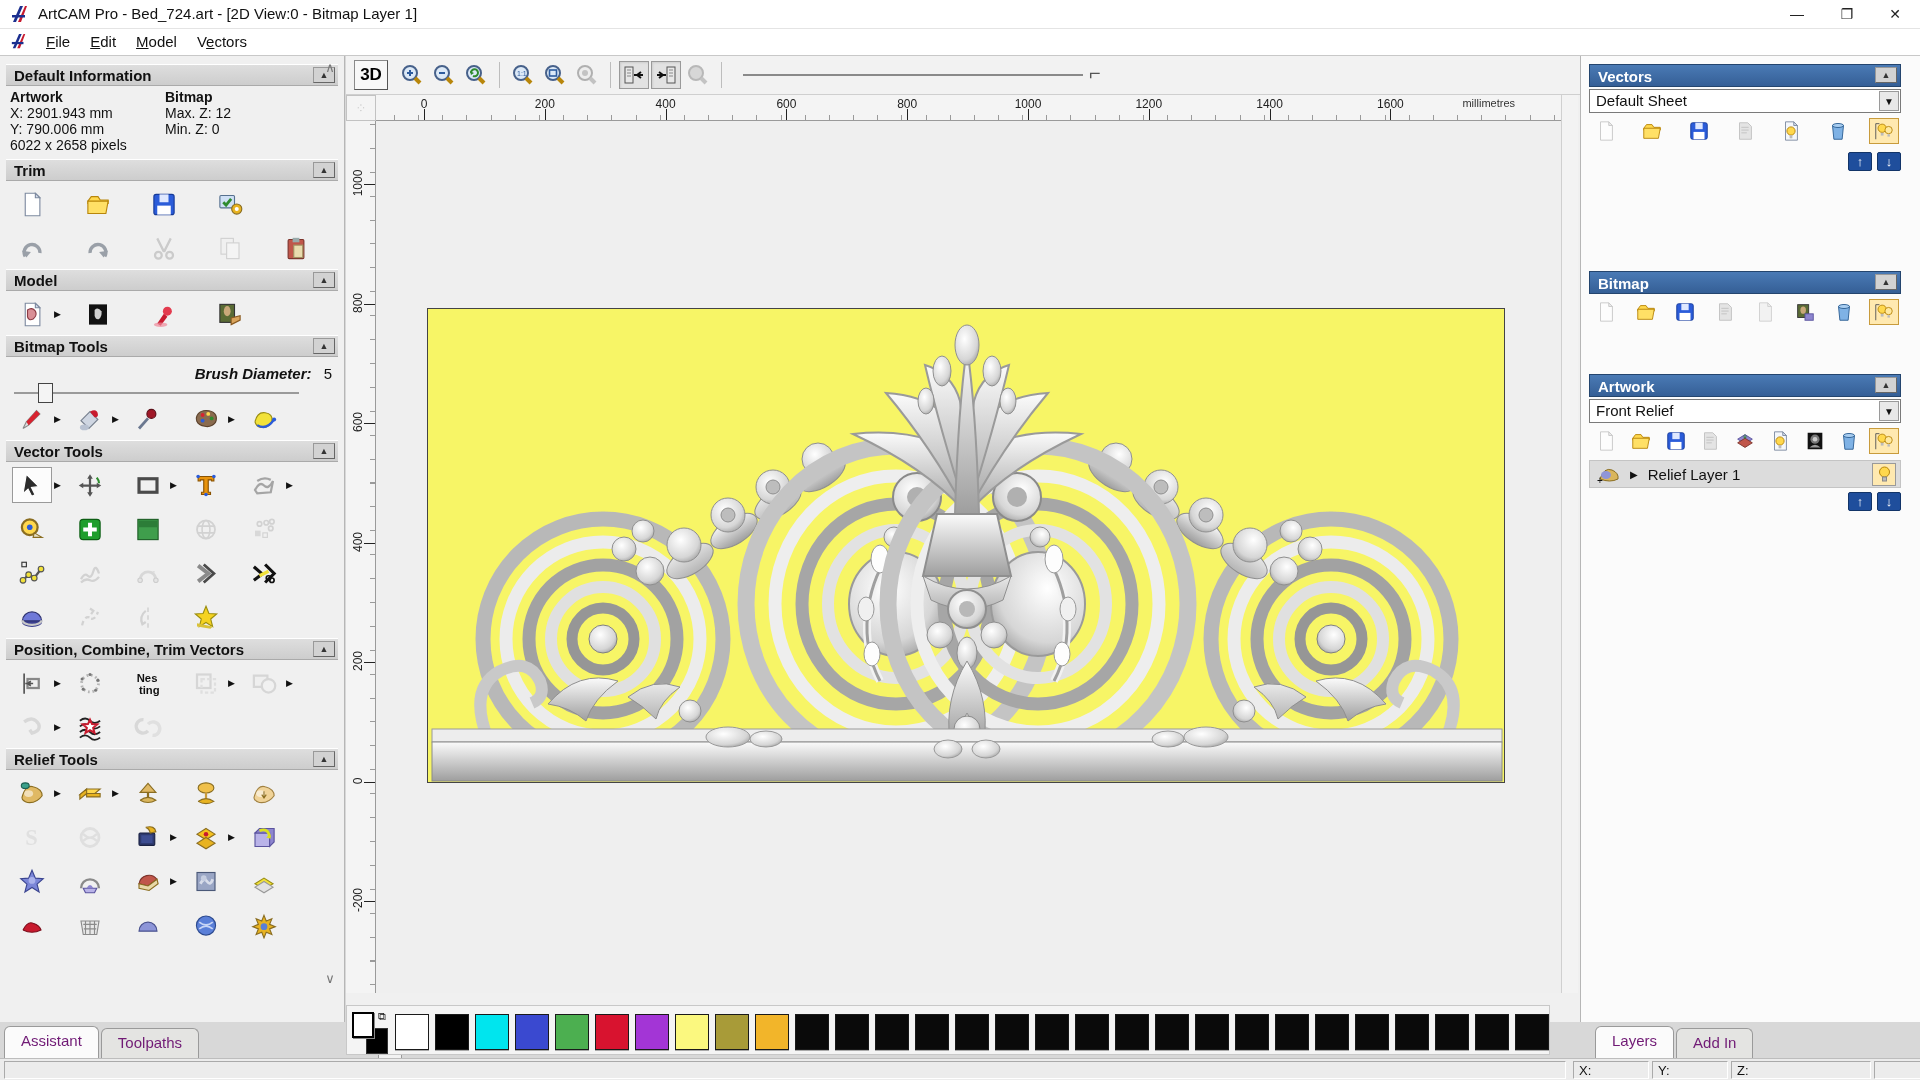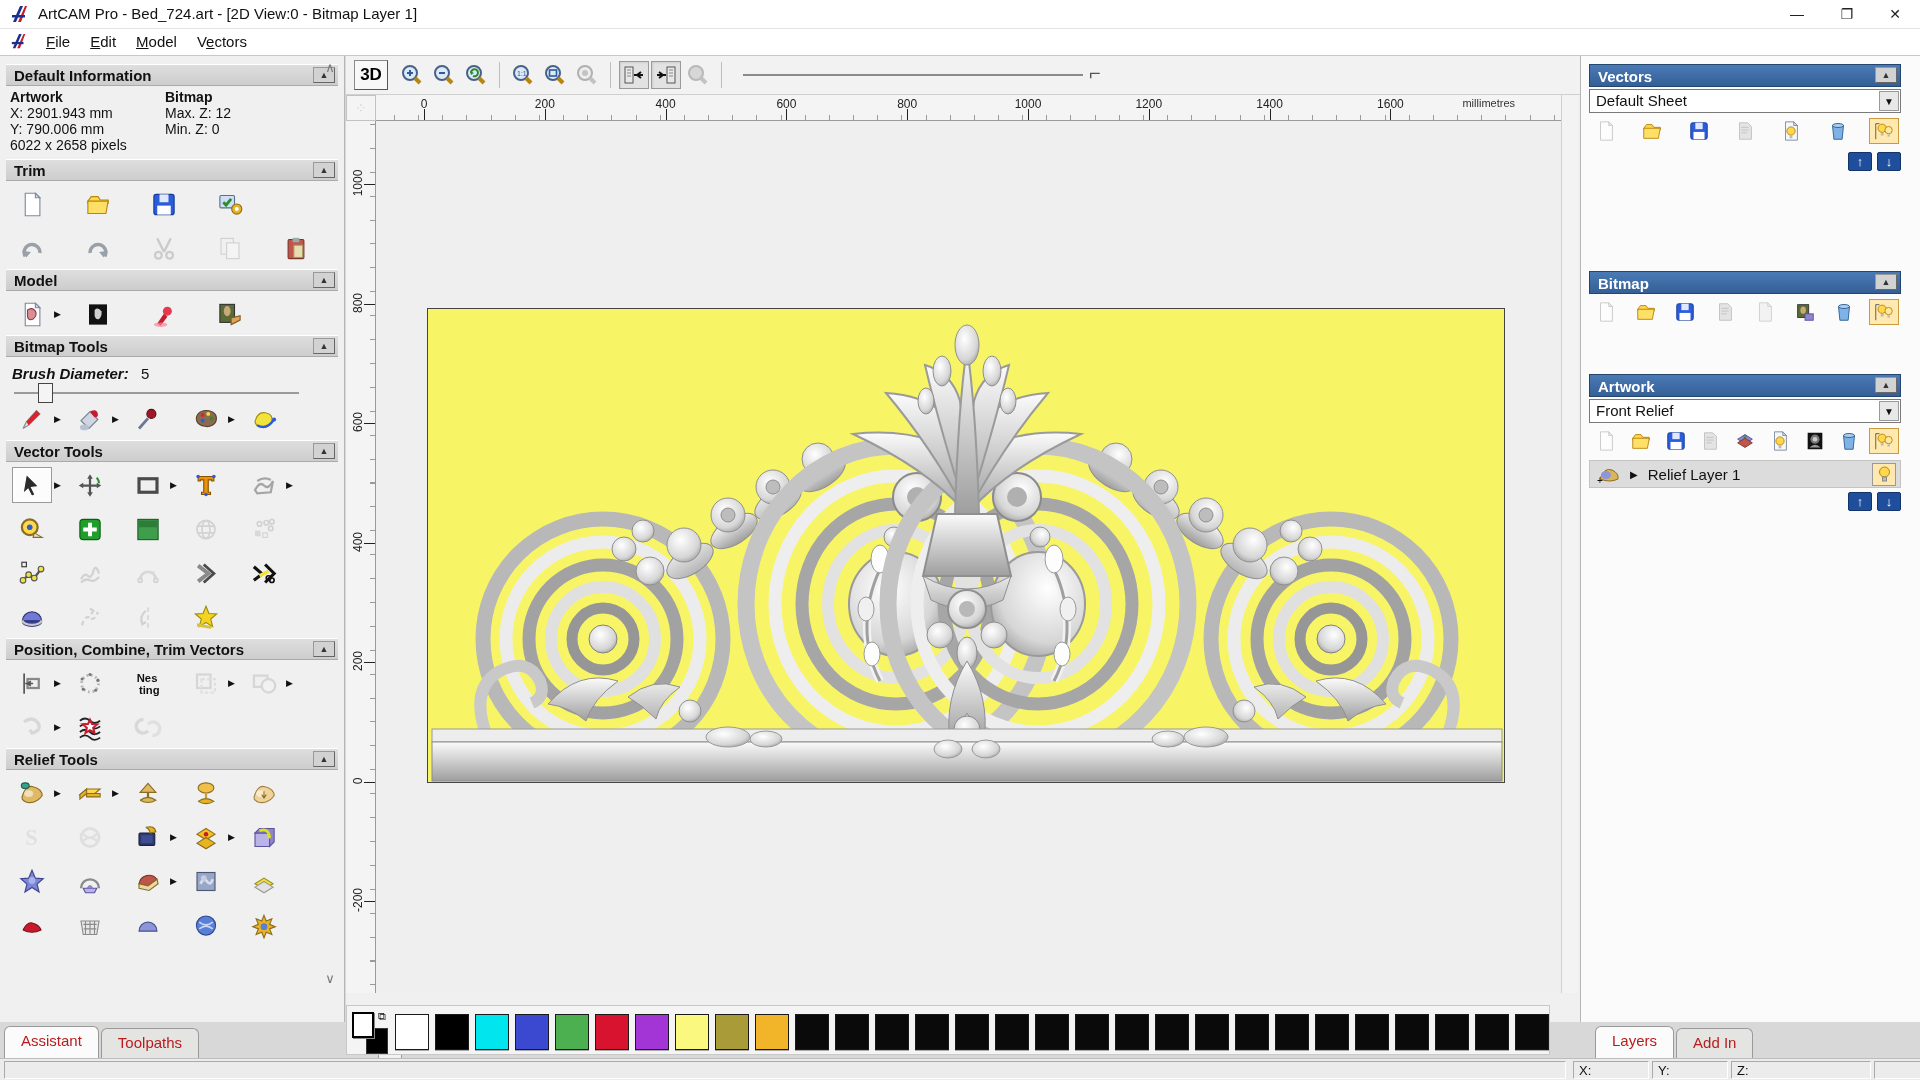--- a/index.html
+++ b/index.html
@@ -30,32 +30,32 @@
   .info-grid { font-size:14px; color:#111; padding:3px 10px 6px; }
   .info-row { display:flex; }
   .info-col1 { width:155px; }
   .iconrow { display:flex; align-items:center; padding:4px 0 2px 12px; height:44px; }
   .slot { width:58px; display:flex; align-items:center; }
   .slot-4 { width:66px; }
   .tile { width:40px; height:36px; display:flex; align-items:center; justify-content:center; }
   .tile.active { background:#fcfcfc; border:1px solid #9a9a9a; box-shadow:inset 1px 1px 2px #fff; }
   .tile.disabled svg { filter:grayscale(1) opacity(.4); }
   .flyout { font-size:9px; color:#111; margin-left:2px; }
-  .brush-row { font-size:15px; font-weight:bold; font-style:italic; color:#111; padding:8px 12px 0; }
+  .brush-row { font-size:15px; font-weight:bold; font-style:italic; color:#111; padding:8px 12px 0;text-align:right; }
   .brush-val { font-style:normal; font-weight:normal; margin-left:8px; }
   #brush-slider { position:relative; margin:10px 14px 2px; height:2px; background:#9a9a9a; width:285px; }
   #brush-thumb { position:absolute; left:24px; top:-9px; width:15px; height:20px; background:#f4f4f4;
     border:1px solid #444; }
   #lp-scroll { position:absolute; right:4px; top:4px; width:18px; height:952px; }
   #lp-scroll .chev { position:absolute; left:0; width:16px; text-align:center; color:#777; font-size:13px; }
 
   
   .tabs-row { position:absolute; height:36px; display:flex; align-items:flex-end; }
   .tab { border:1px solid #9a9a9a; border-bottom:none; border-radius:6px 6px 0 0; padding:5px 16px 7px;
-    font-size:15px; color:#b91c1c; background:#e4e4e2; margin-right:2px; }
+    font-size:15px; color:#701a75; background:#e4e4e2; margin-right:2px; }
   .tab.active { background:#fbfbfb; padding-bottom:9px; }
   #left-tabs { left:4px; top:1022px; }
   #right-tabs { left:1595px; top:1022px; }
   #tabs-backdrop { position:absolute; left:0; top:1022px; width:1920px; height:36px;
     background:#cfcdc7; border-top:1px solid #b0aea8; z-index:-1; }
 
   
   #canvas-col { position:absolute; left:346px; top:56px; width:1234px; height:966px; background:#f0f0f0; }
   #canvas-toolbar { position:absolute; left:0; top:0; width:1234px; height:39px; background:#f2f2f2;
     border-bottom:1px solid #cfcfcf; display:flex; align-items:center; padding-left:8px; }

